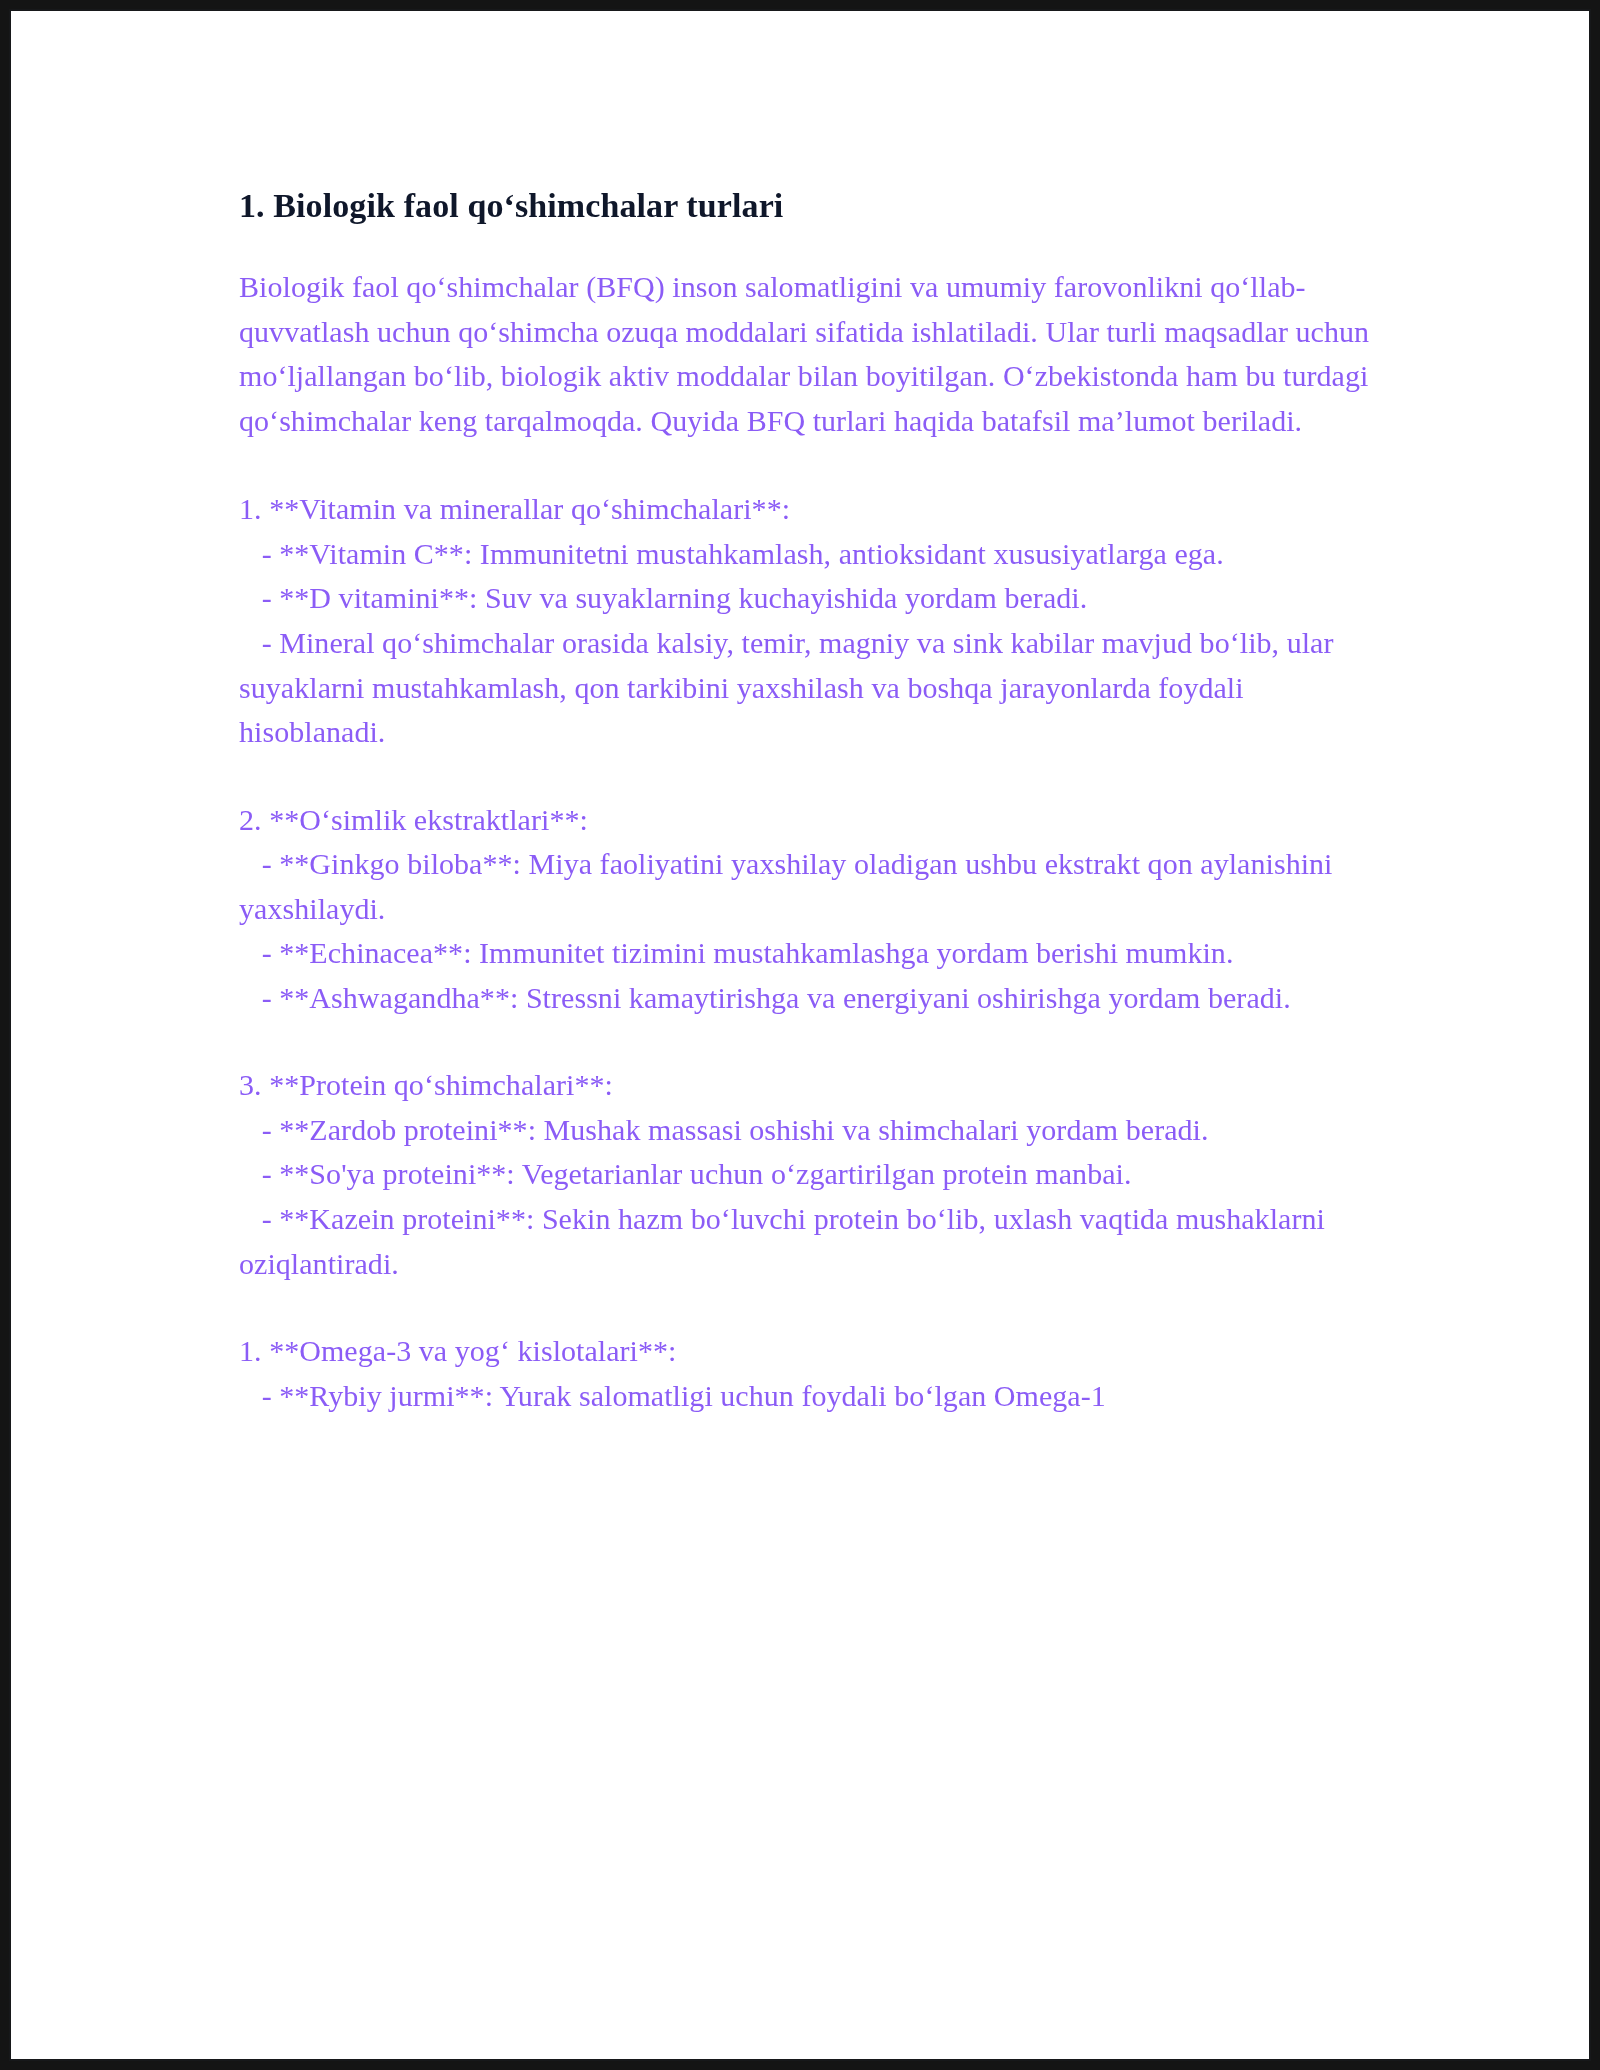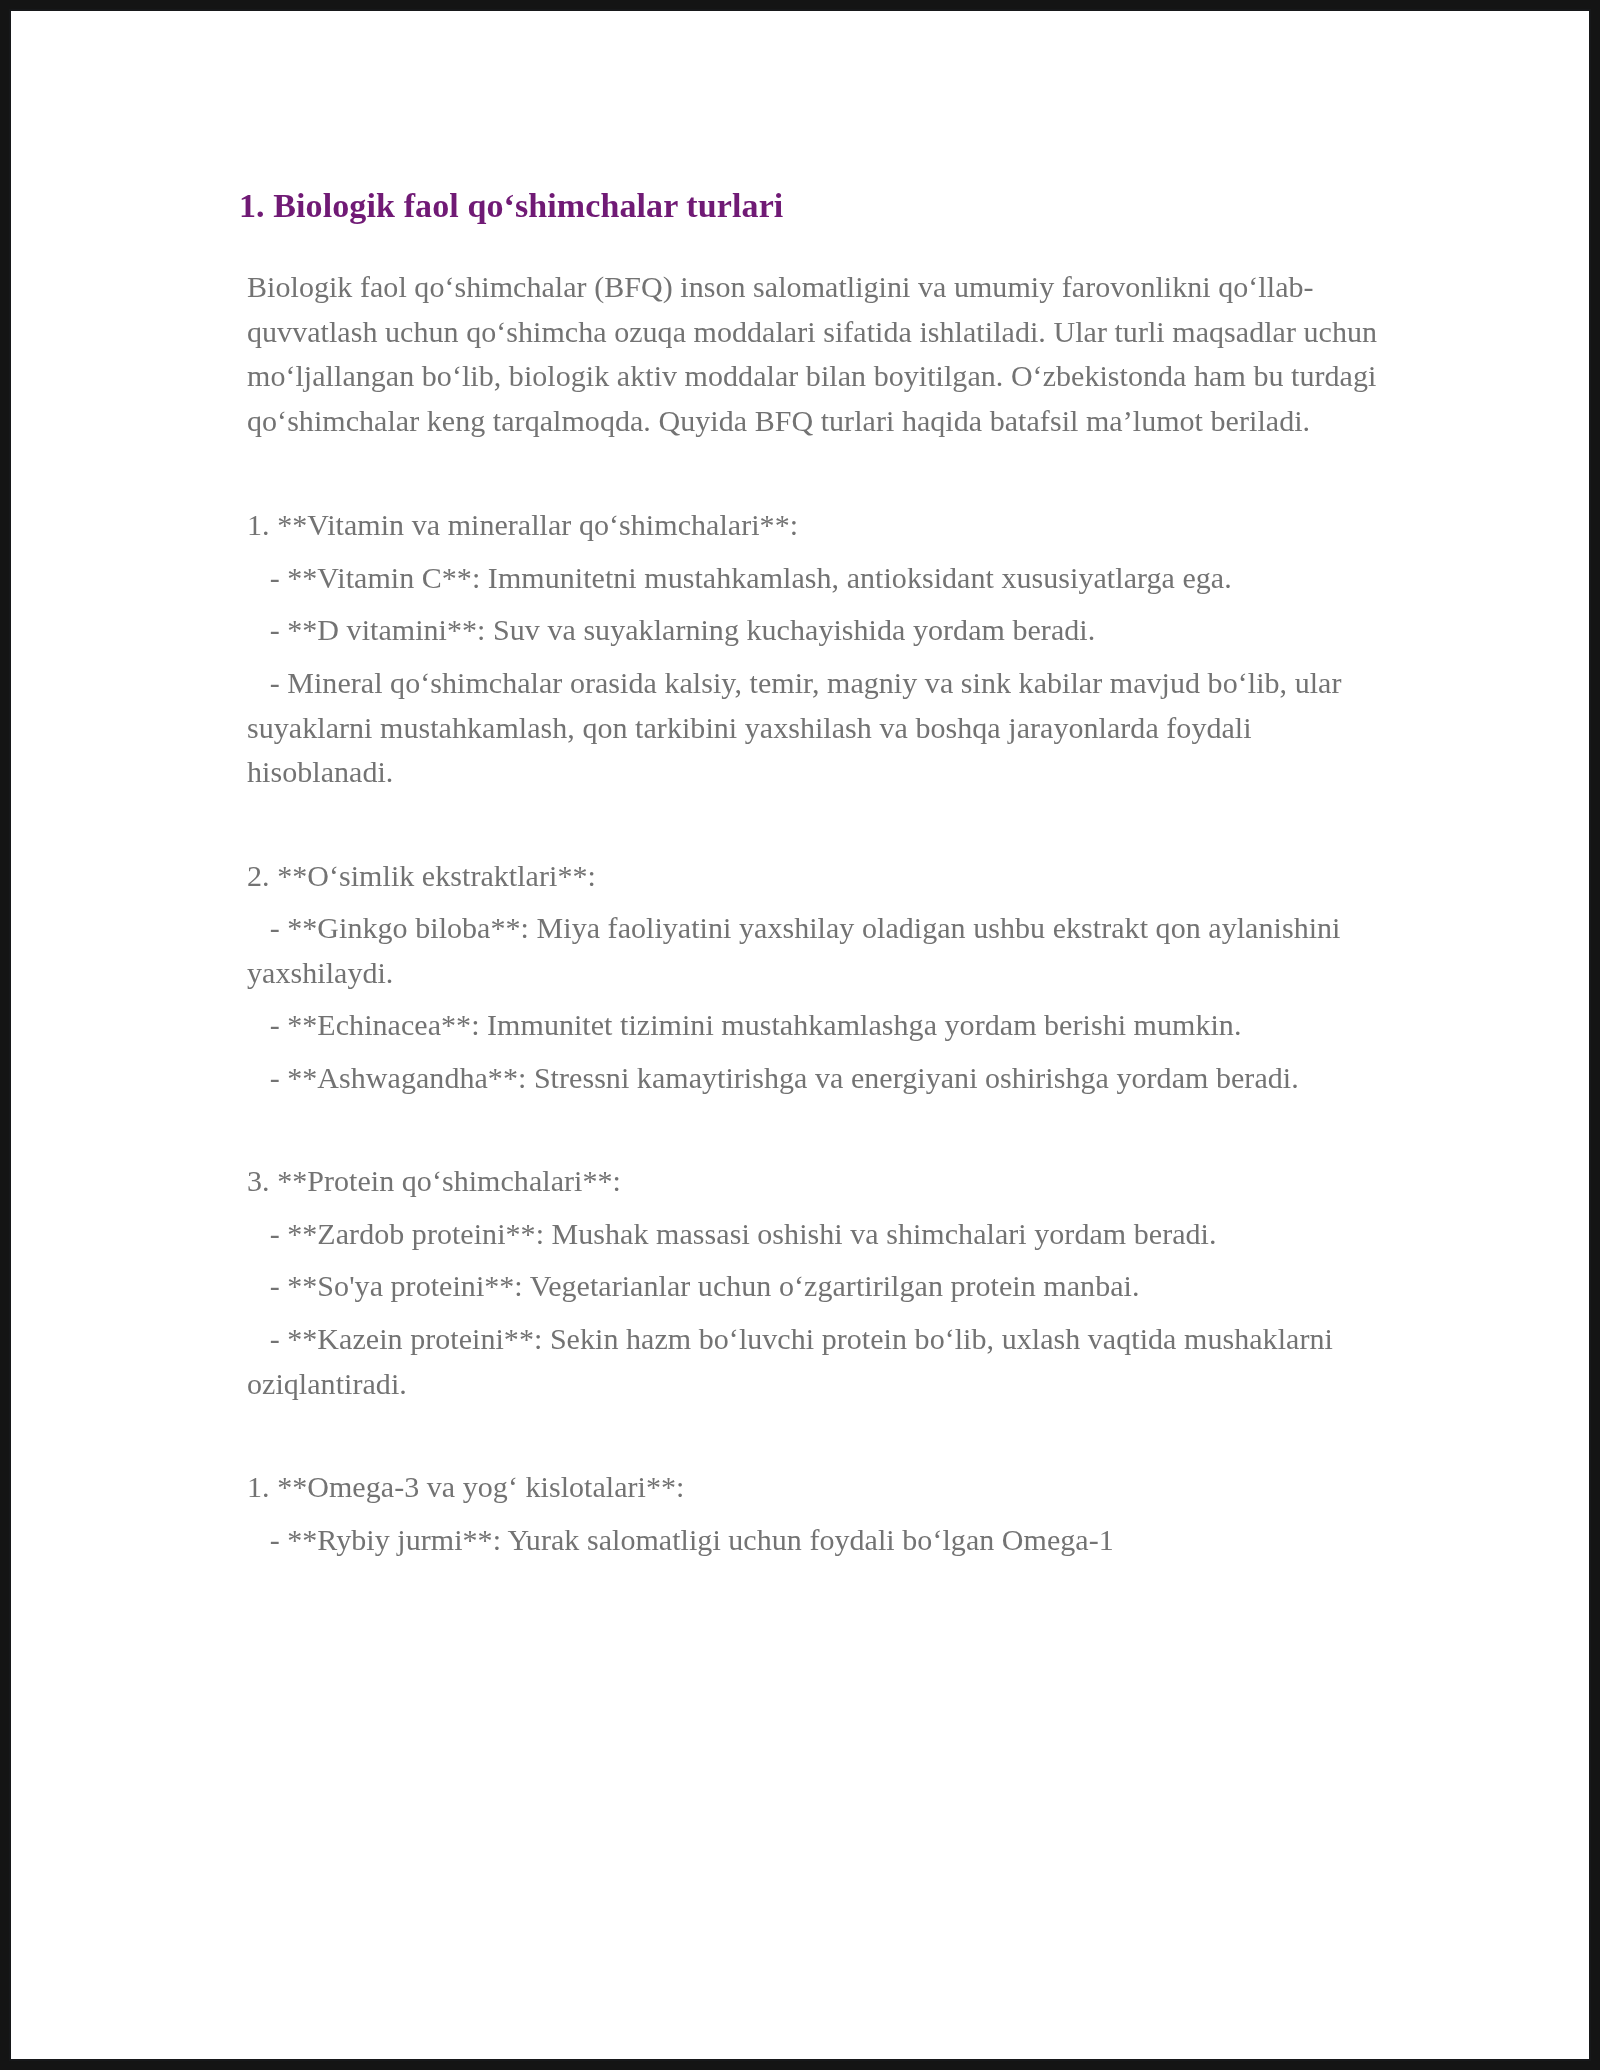--- a/index.html
+++ b/index.html
@@ -47,29 +47,29 @@
     top: 0;
     width: 100%;
     padding: 168px 190px 0 222px;
   }
 
   h1.doc-title {
     font-size: 34px;
     font-weight: bold;
     line-height: 1.24;
     margin: 0 0 38px 0;
-    color: #701a75;
+    color: #0f172a;
     letter-spacing: 0.1px;
   }
 
   p.para {
     font-size: 30px;
     line-height: 1.485;
-    margin: 8px;
-    color: #737373;
+    margin: 0;
+    color: #8b5cf6;
     text-align: left;
     white-space: pre-wrap;
     letter-spacing: 0.05px;
   }
 
   
   .spacer {
     height: 44px;
   }
   .spacer-sm {

